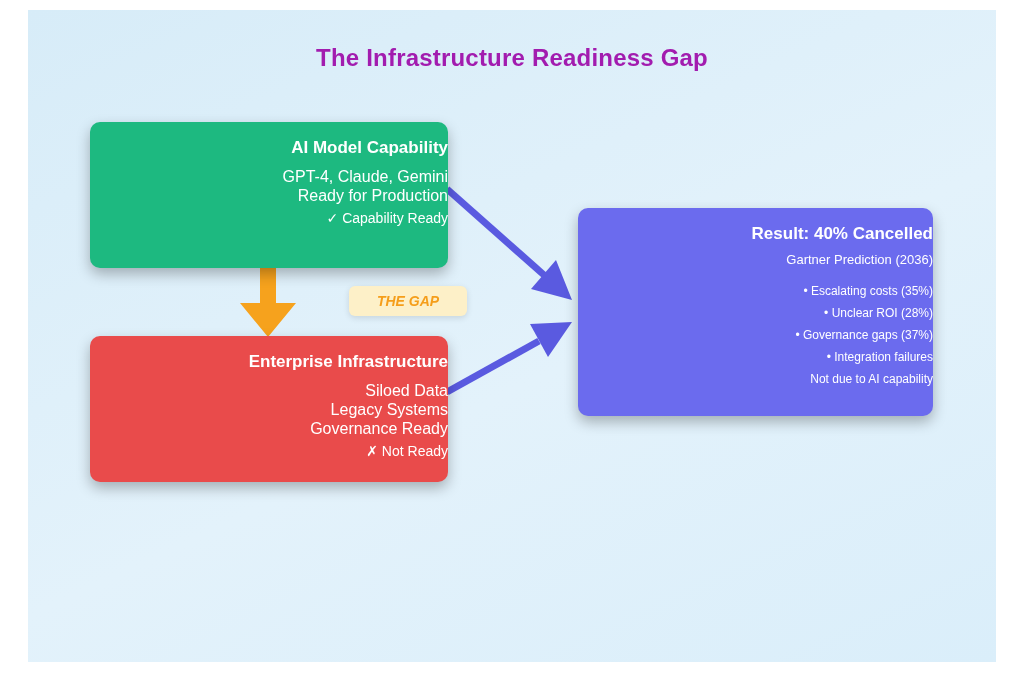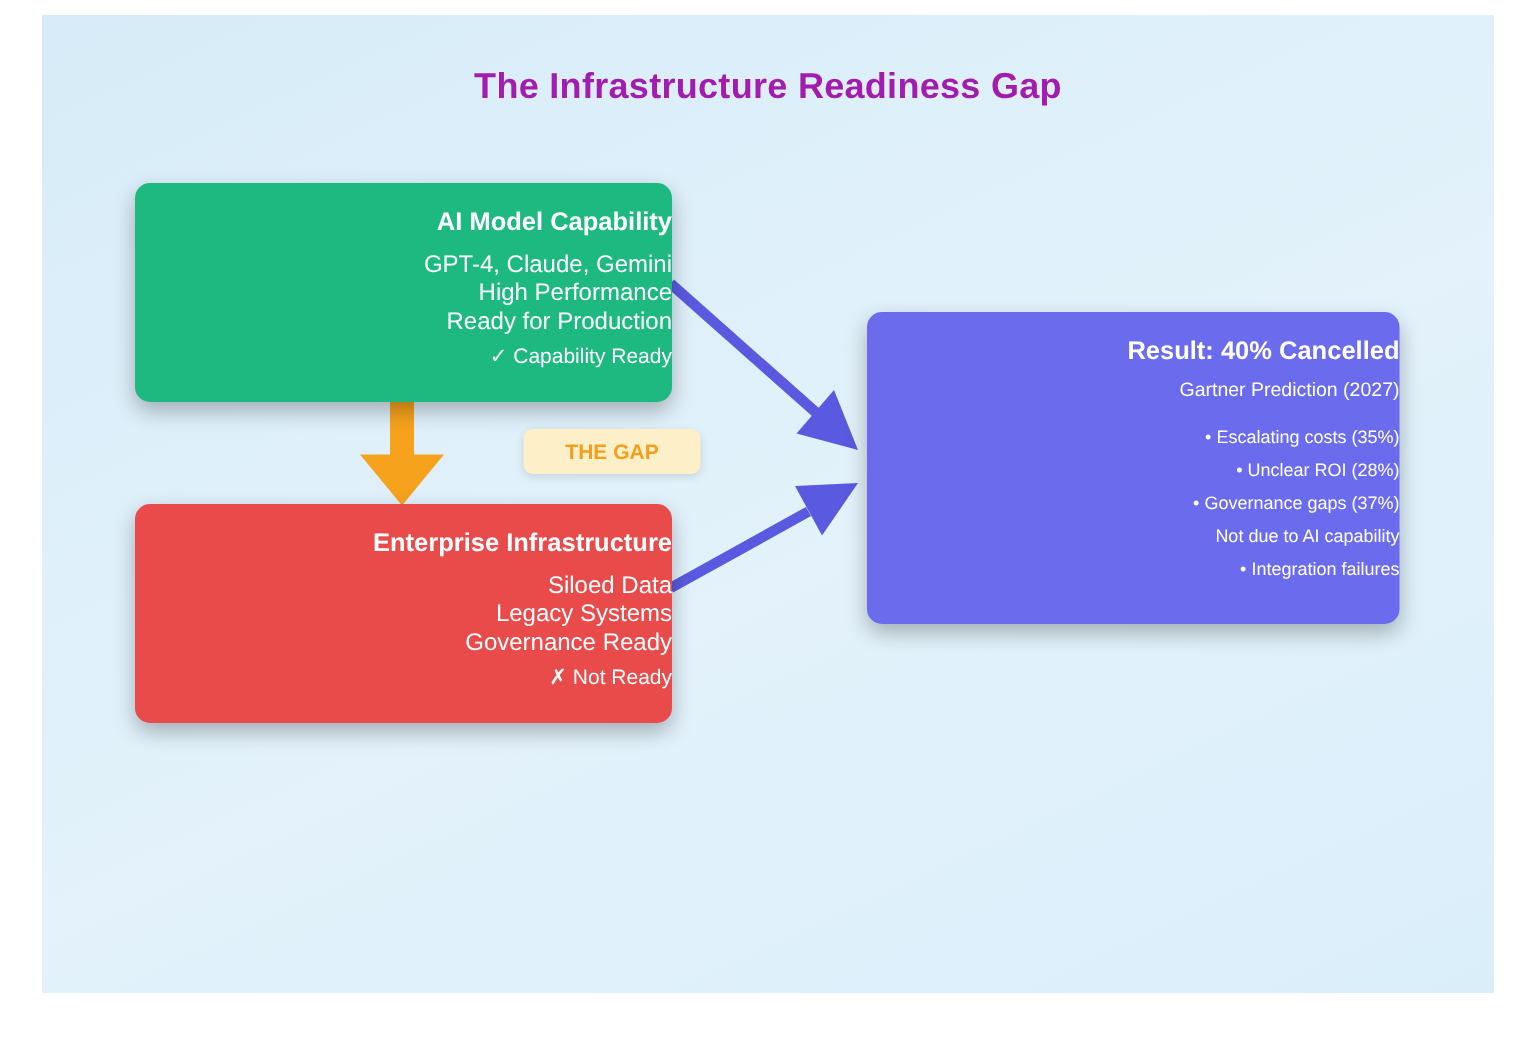--- a/index.html
+++ b/index.html
@@ -87,20 +87,21 @@
     left: 349px; top: 286px;
     width: 118px; height: 30px;
     line-height: 30px;
     border-radius: 6px;
     background: var(--gap-bg, #fdf0c8);
     color: var(--gap-text, #f59e1b);
     font-weight: bold;
     font-size: 14px;
     text-align: center;
     box-shadow: 0 2px 6px rgba(0,0,0,0.12);
+    font-style: italic;
   }
   .arrow-layer {
     position: absolute;
     left: 0; top: 0;
     width: 1024px;
     height: 700px;
     pointer-events: none;
   }
   .purple-shaft { stroke: var(--arrow-purple, #5a5ae0); stroke-width: 7; }
   .purple-head  { fill: var(--arrow-purple, #5a5ae0); }
@@ -121,41 +122,40 @@
   <line class="purple-shaft" x1="447" y1="392" x2="539" y2="341"></line>
   <polygon class="purple-head" points="572,322 548,357 530,324"></polygon>
 </svg>
 
 <div class="diagram-title">The Infrastructure Readiness Gap</div>
 
 <div class="box box-capability">
   <div class="box-title">AI Model Capability</div>
   <div class="box-items">
     <div class="line">GPT-4, Claude, Gemini</div>
-    <div class="line">High Performance</div>
     <div class="line">Ready for Production</div>
   </div>
   <div class="box-status">✓ Capability Ready</div>
 </div>
 
 <div class="gap-badge">THE GAP</div>
 
 <div class="box box-infrastructure">
   <div class="box-title">Enterprise Infrastructure</div>
   <div class="box-items">
     <div class="line">Siloed Data</div>
     <div class="line">Legacy Systems</div>
     <div class="line">Governance Ready</div>
   </div>
   <div class="box-status">✗ Not Ready</div>
 </div>
 
 <div class="box box-result">
   <div class="box-title">Result: 40% Cancelled</div>
-  <div class="result-subtitle">Gartner Prediction (2027)</div>
+  <div class="result-subtitle">Gartner Prediction (2036)</div>
   <div class="result-items">
     <div class="line">• Escalating costs (35%)</div>
     <div class="line">• Unclear ROI (28%)</div>
     <div class="line">• Governance gaps (37%)</div>
+    <div class="line">• Integration failures</div>
     <div class="line">Not due to AI capability</div>
-    <div class="line">• Integration failures</div>
   </div>
 </div>
 
 </body></html>

